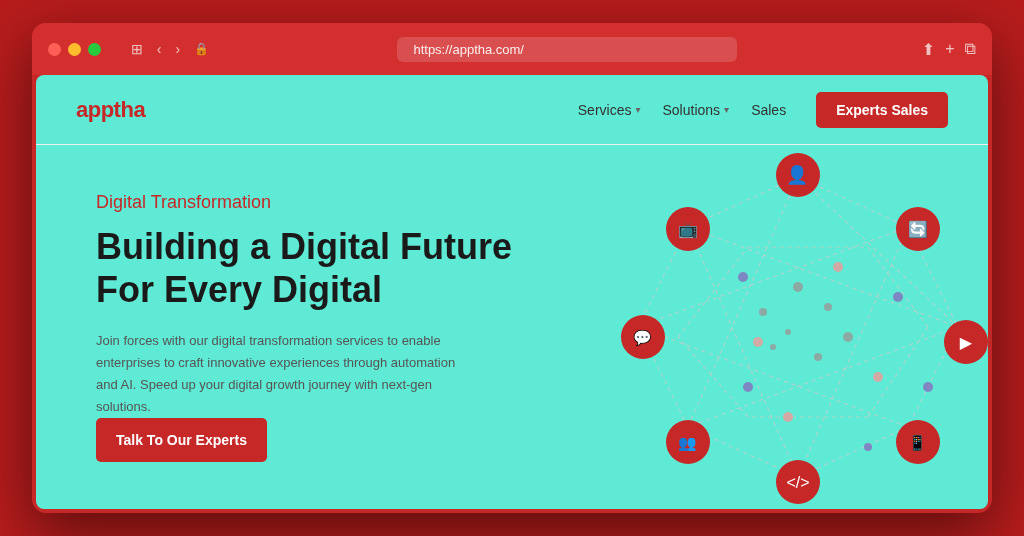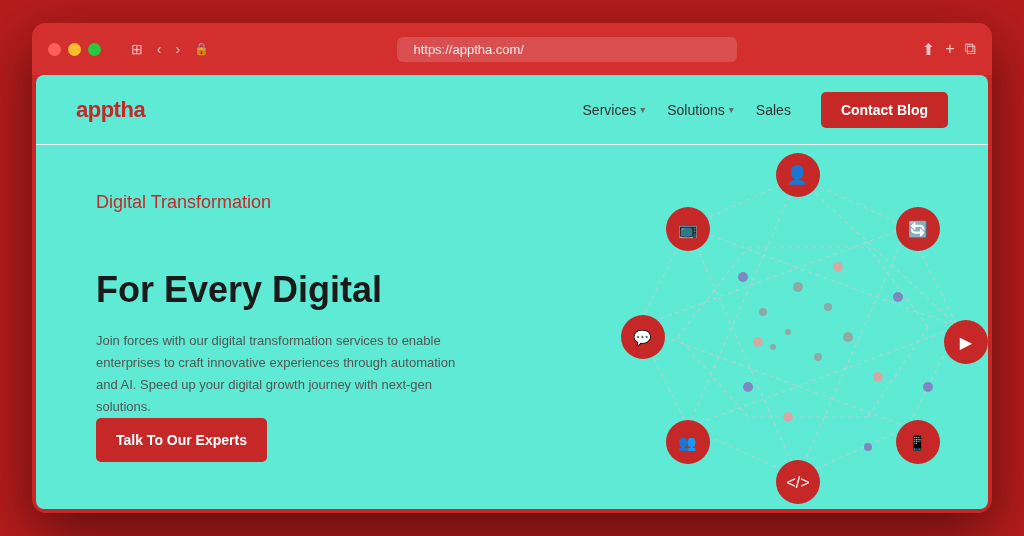--- a/index.html
+++ b/index.html
@@ -266,28 +266,28 @@
         </a>
         <a class="nav-link">
           <span>Solutions</span>
           <span class="chevron">▾</span>
         </a>
         <a class="nav-link">
           <span>Sales</span>
         </a>
       </div>
 
-      <button class="contact-btn">Contact Blog</button>
+      <button class="contact-btn">Experts Sales</button>
     </nav>
 
     <section class="hero">
       <div class="hero-text">
         <p class="hero-subtitle">Digital Transformation</p>
         <h1 class="hero-title">
-          <br>
+          <span>Building a Digital Future</span><br>
           <span>For Every Digital</span>
         </h1>
         <p class="hero-desc">Join forces with our digital transformation services to enable enterprises to craft innovative experiences through automation and AI. Speed up your digital growth journey with next-gen solutions.</p>
         <button class="cta-btn">Talk To Our Experts</button>
       </div>
 
       <div class="network-viz">
         <svg class="network-svg" viewBox="0 0 420 360" xmlns="http://www.w3.org/2000/svg">
 
           <g fill="none" stroke="#ccc" stroke-dasharray="4,4" stroke-width="1.2" opacity="0.7">

